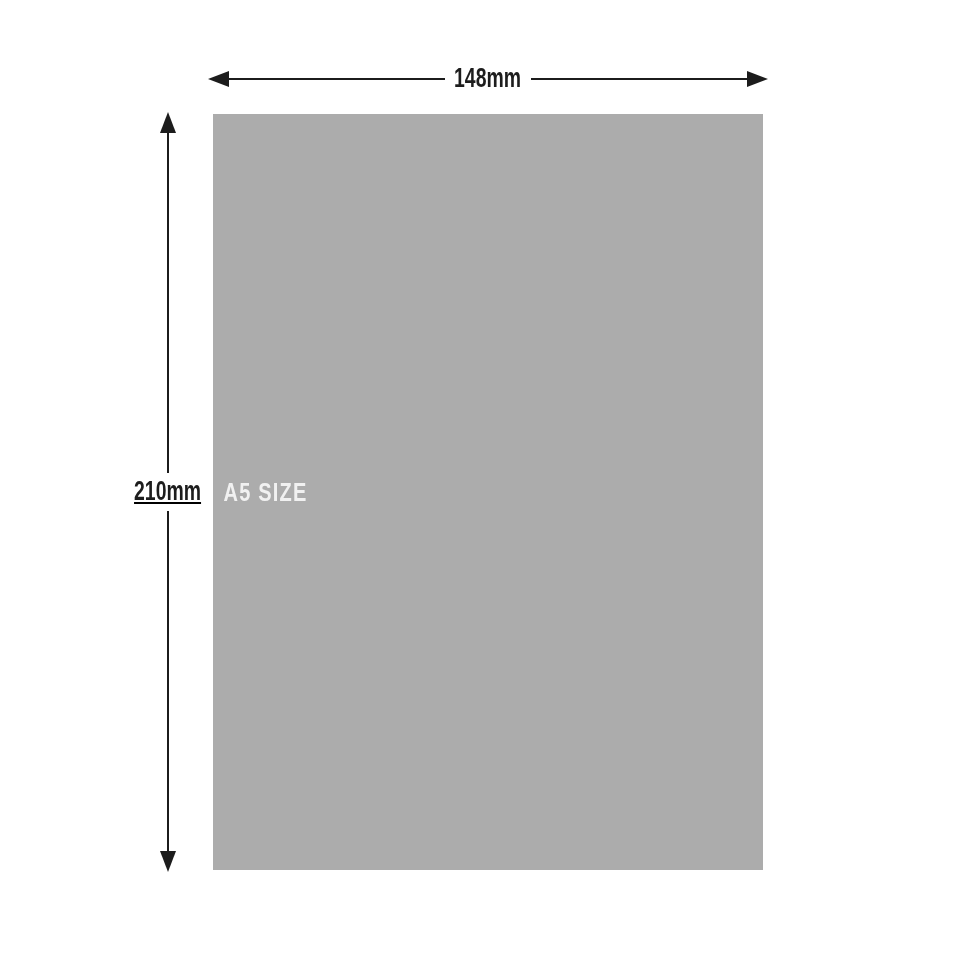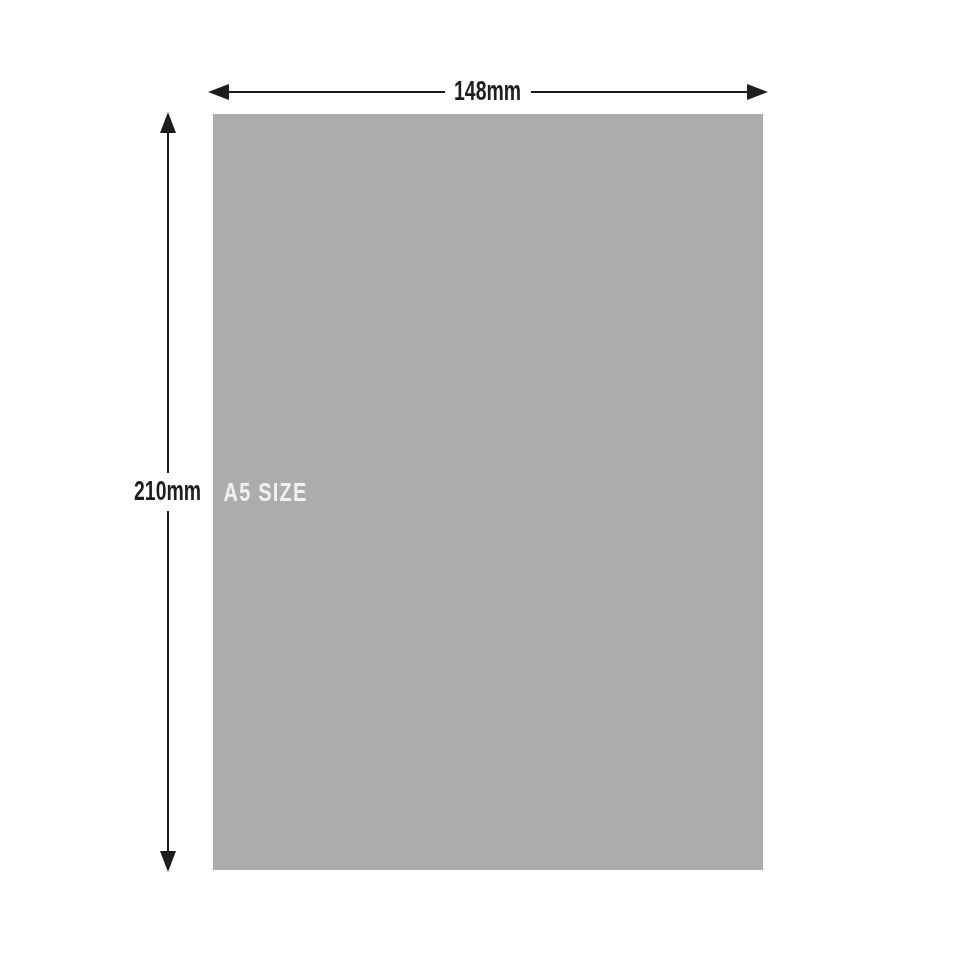--- a/index.html
+++ b/index.html
@@ -42,28 +42,29 @@
   }
 
   
   .dim {
     position: absolute;
     display: flex;
     align-items: center;
     justify-content: center;
   }
   .dim-width {
-    left: 208px; top: 80px;
+    left: 208px; top: 67px;
     width: 560px; height: 24px;
     flex-direction: row;
   }
   .dim-height {
     left: 146px; top: 112px;
     width: 44px; height: 760px;
     flex-direction: column;
+    text-decoration: underline;
   }
   .seg { background: var(--line); flex: 1 1 auto; }
   .seg-h { height: 2px; }
   .seg-v { width: 2px; }
 
   .dim-label {
     color: var(--dimension_text);
     font-size: 27px;
     font-weight: bold;
     line-height: 1.1;

